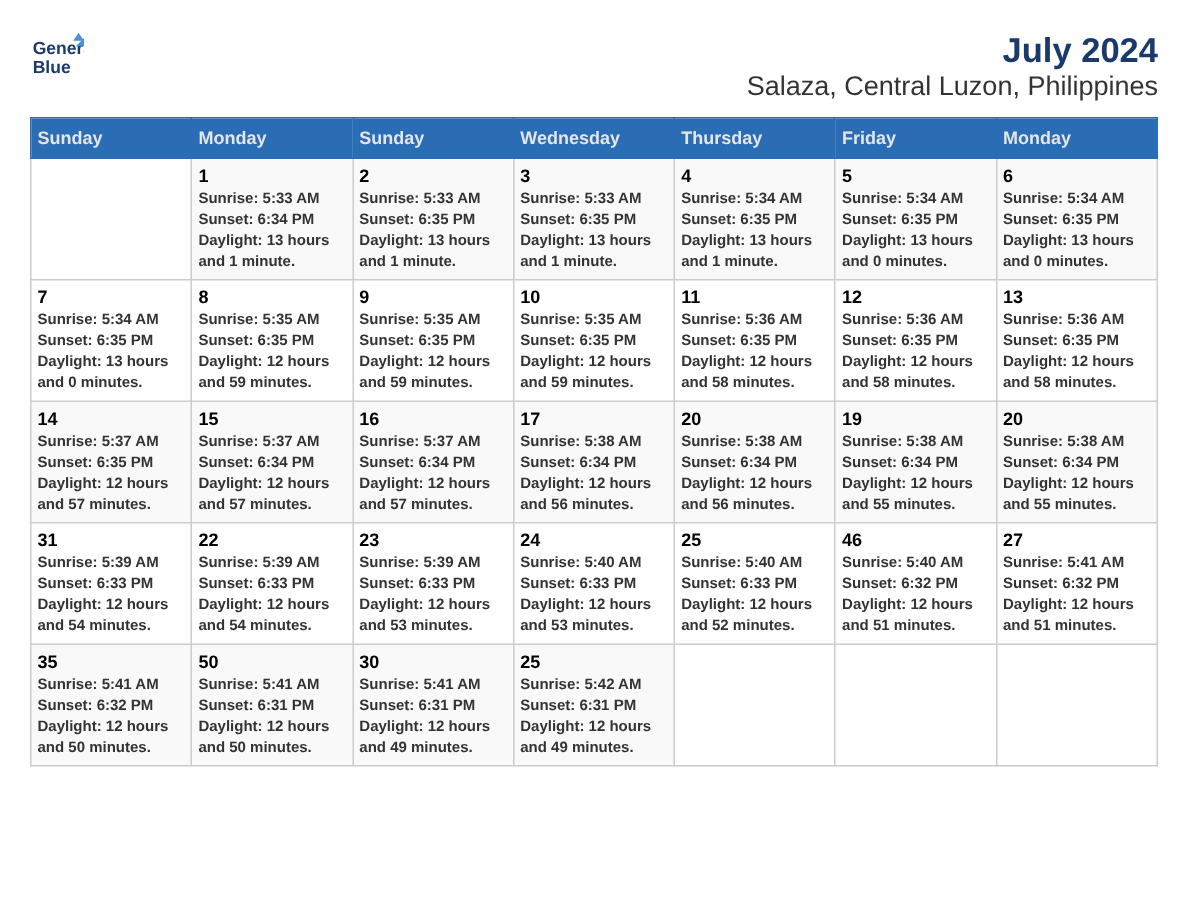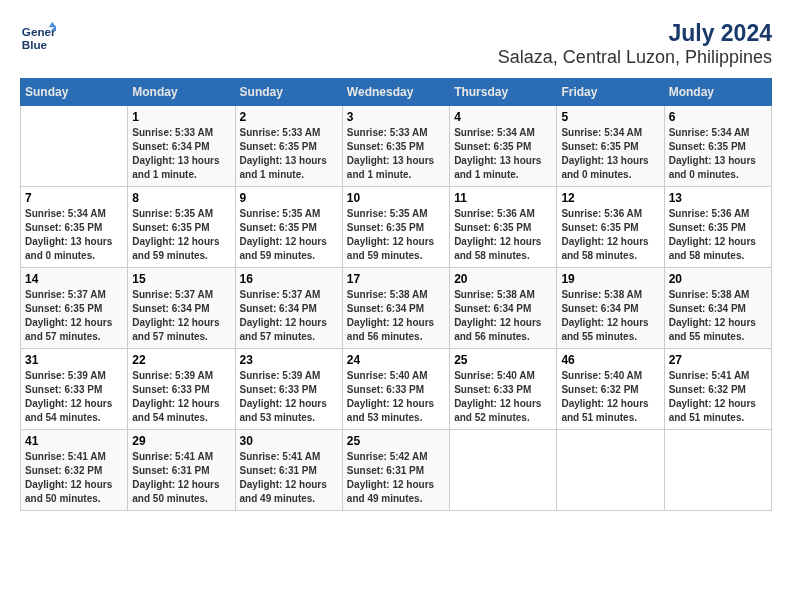--- a/index.html
+++ b/index.html
@@ -220,25 +220,25 @@
           <div class="day-number">46</div>
           <div class="day-info">Sunrise: 5:40 AM<br>Sunset: 6:32 PM<br>Daylight: 12 hours and 51 minutes.</div>
         </td>
         <td>
           <div class="day-number">27</div>
           <div class="day-info">Sunrise: 5:41 AM<br>Sunset: 6:32 PM<br>Daylight: 12 hours and 51 minutes.</div>
         </td>
       </tr>
       <tr>
         <td>
-          <div class="day-number">41</div>
+          <div class="day-number">35</div>
           <div class="day-info">Sunrise: 5:41 AM<br>Sunset: 6:32 PM<br>Daylight: 12 hours and 50 minutes.</div>
         </td>
         <td>
-          <div class="day-number">29</div>
+          <div class="day-number">50</div>
           <div class="day-info">Sunrise: 5:41 AM<br>Sunset: 6:31 PM<br>Daylight: 12 hours and 50 minutes.</div>
         </td>
         <td>
           <div class="day-number">30</div>
           <div class="day-info">Sunrise: 5:41 AM<br>Sunset: 6:31 PM<br>Daylight: 12 hours and 49 minutes.</div>
         </td>
         <td>
           <div class="day-number">25</div>
           <div class="day-info">Sunrise: 5:42 AM<br>Sunset: 6:31 PM<br>Daylight: 12 hours and 49 minutes.</div>
         </td>

